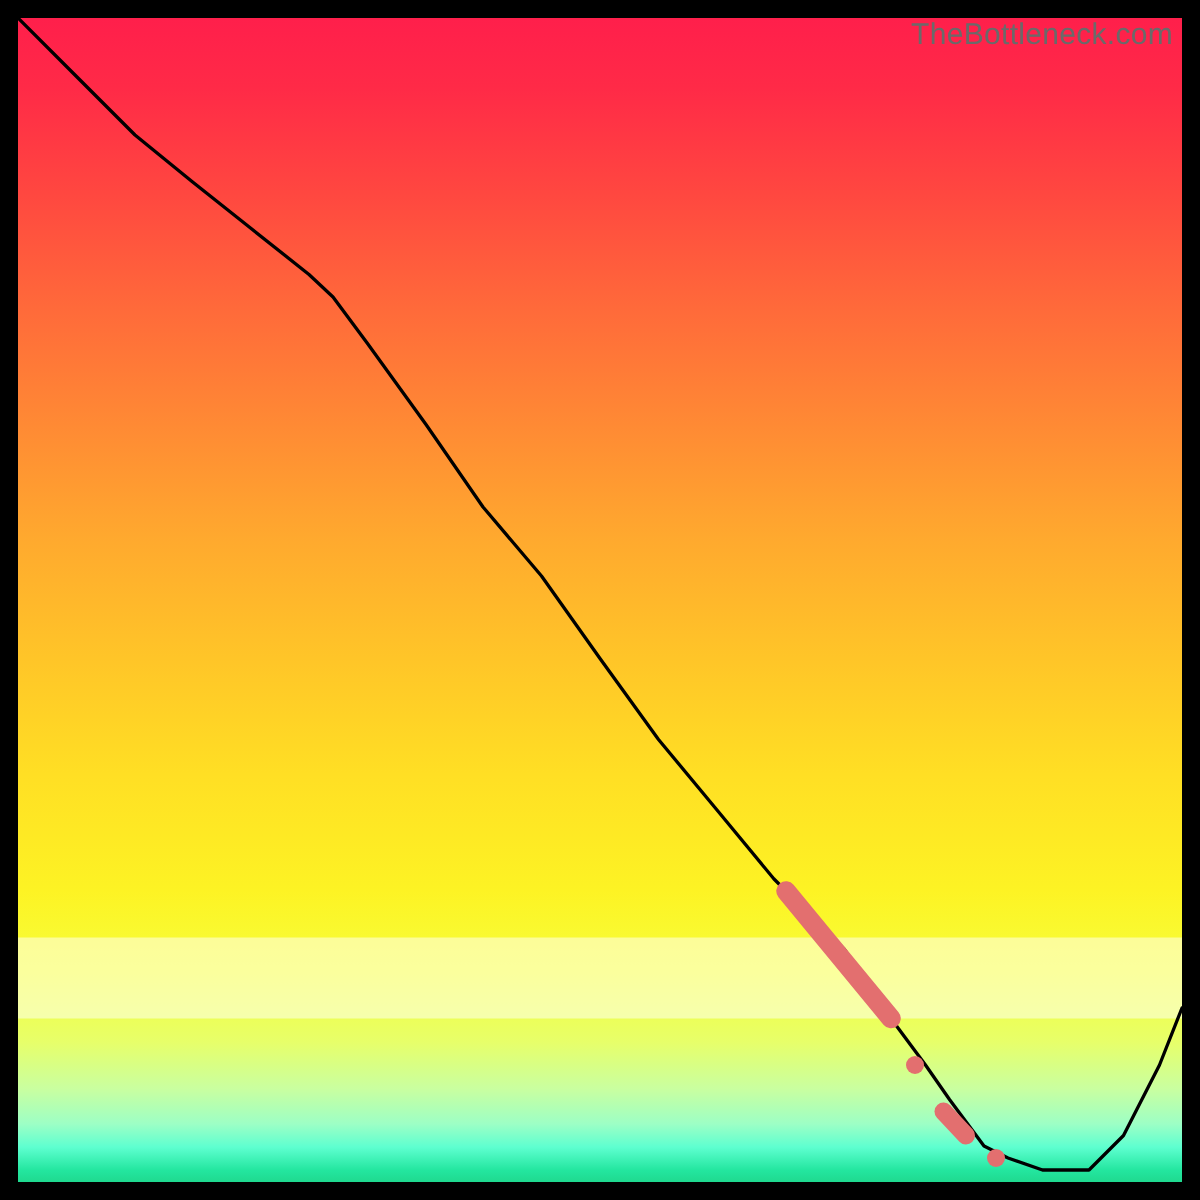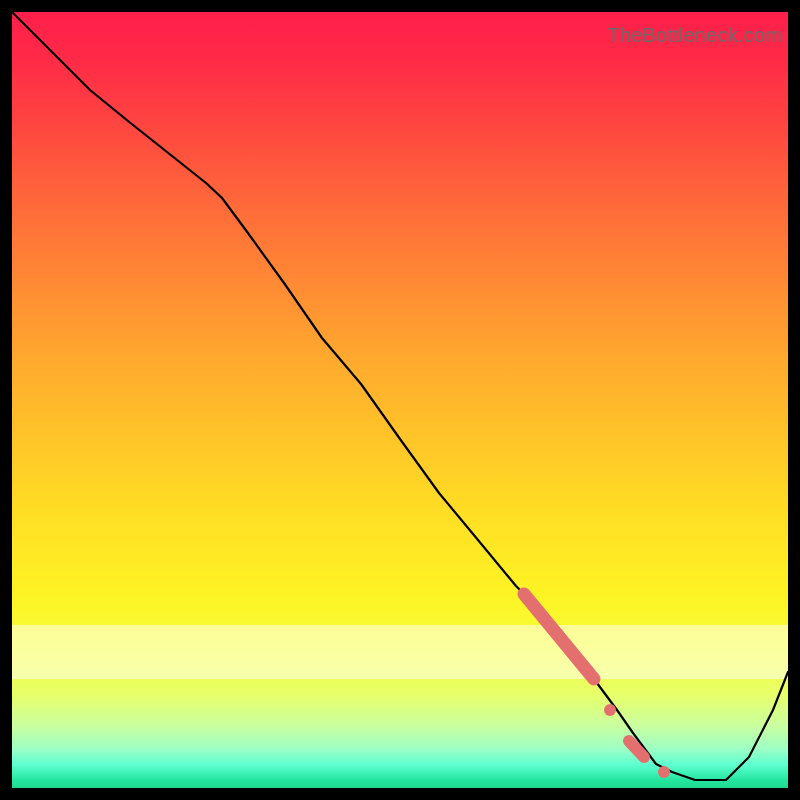--- a/index.html
+++ b/index.html
@@ -42,21 +42,21 @@
   }
   .white-band {
     position: absolute;
     left: 0;
     width: 100%;
     background: rgba(255,255,255,0.50);
     pointer-events: none;
   }
   .watermark {
     position: absolute;
-    top: 12px;
+    top: 0px;
     right: 6px;
     font-family: Arial, Helvetica, sans-serif;
     font-size: 20px;
     font-weight: 500;
     color: #6a6a6a;
     letter-spacing: 0.2px;
     pointer-events: none;
     user-select: none;
   }
   svg.curve {

